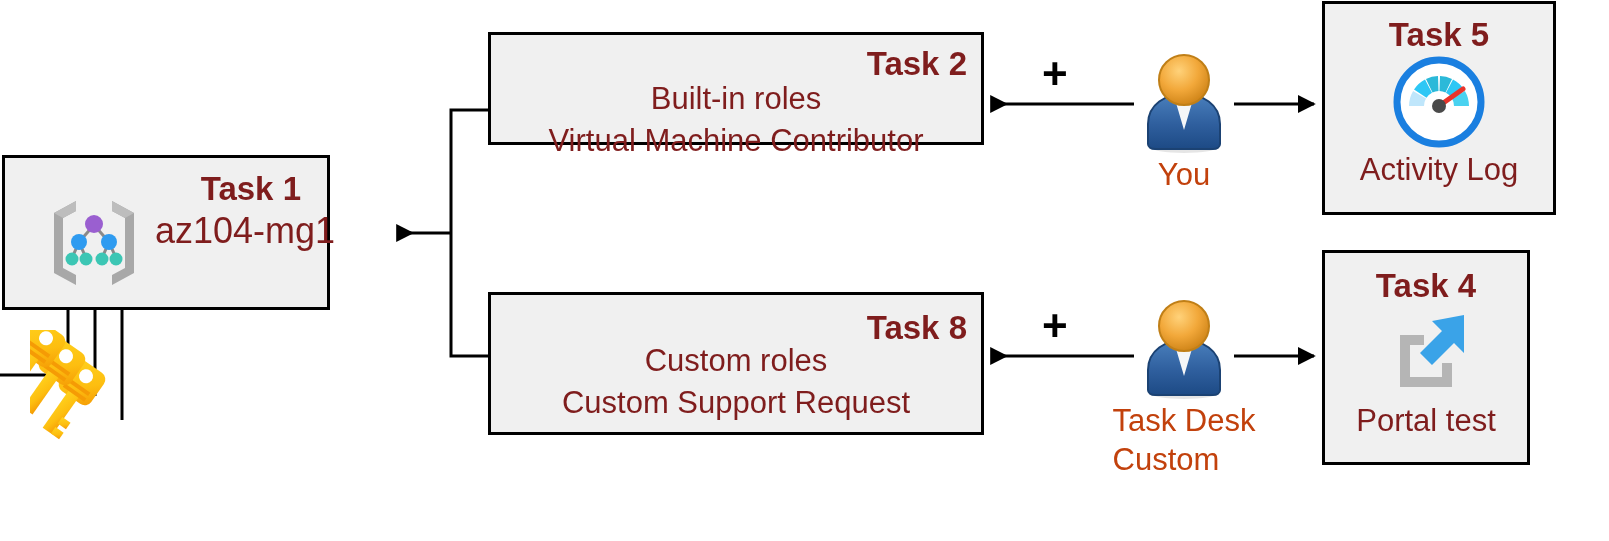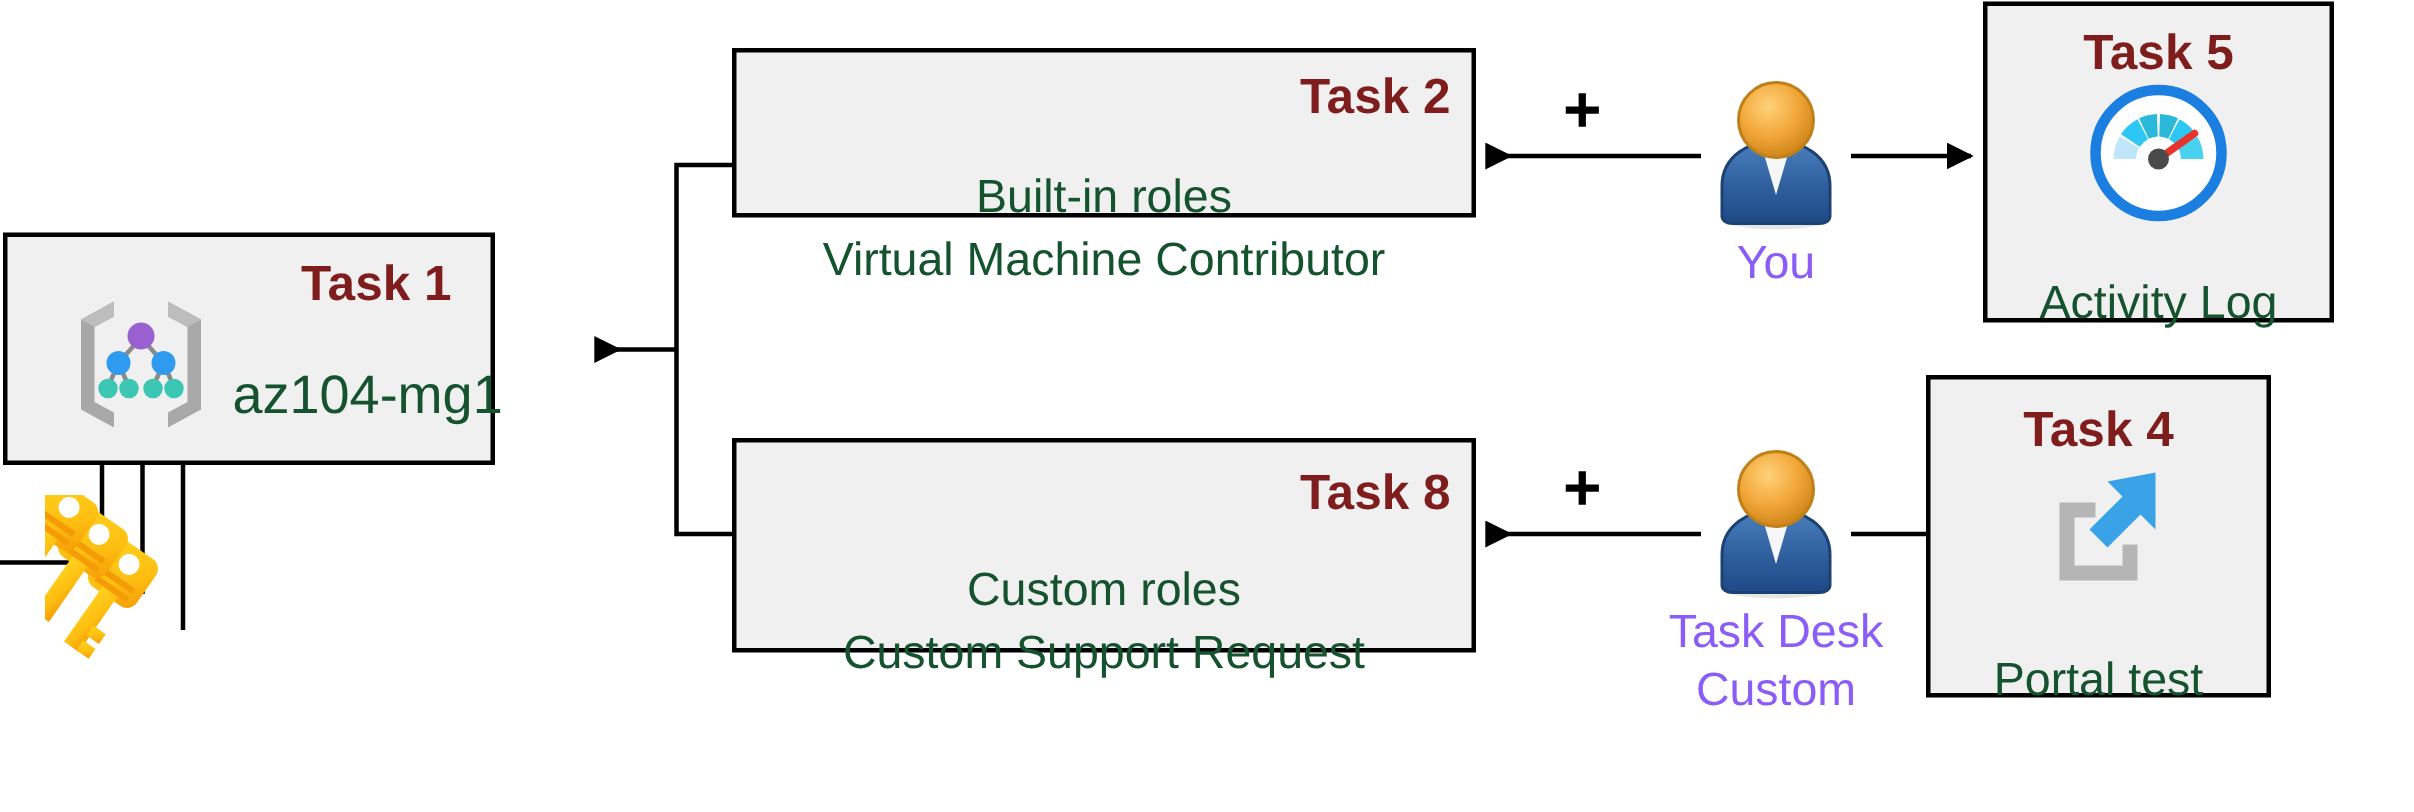--- a/index.html
+++ b/index.html
@@ -28,25 +28,24 @@
   .task-label {
     position: absolute;
     color: #7f1d1d;
     font-weight: bold;
     font-size: 33px;
     letter-spacing: 0px;
     white-space: nowrap;
   }
   .box-text {
     position: absolute;
-    color: #14532d;
+    color: #7f1d1d;
     font-size: 31px;
     white-space: nowrap;
     text-align: center;
-    margin-top: 32px;
   }
 
   
   #task1 { left: 2px; top: 155px; width: 328px; height: 155px; }
   #task1-label { right: 26px; top: 12px; }
   #task1-name { left: 150px; top: 52px; font-size: 36px; }
   #mg-icon { position: absolute; left: 46px; top: 195px; width: 96px; height: 96px; }
 
   
   #task2 { left: 488px; top: 32px; width: 496px; height: 113px; }
@@ -60,35 +59,35 @@
   #task3-line1 { left: 0; right: 0; top: 48px; }
   #task3-line2 { left: 0; right: 0; top: 90px; }
 
   
   #task5 { left: 1322px; top: 1px; width: 234px; height: 214px; }
   #task5-label { left: 0; right: 0; top: 12px; text-align: center; }
   #task5-icon { position: absolute; left: 50%; top: 52px; transform: translateX(-50%); width: 92px; height: 92px; }
   #task5-caption { left: 0; right: 0; top: 148px; font-size: 31px; }
 
   
-  #task4 { left: 1284px; top: 250px; width: 230px; height: 215px; }
+  #task4 { left: 1322px; top: 250px; width: 208px; height: 215px; }
   #task4-label { left: 0; right: 0; top: 14px; text-align: center; }
   #task4-icon { position: absolute; left: 50%; top: 54px; transform: translateX(-50%); width: 92px; height: 92px; }
   #task4-caption { left: 0; right: 0; top: 150px; font-size: 31px; }
 
   
   .person { position: absolute; }
   .person-icon { position: absolute; left: 50%; transform: translateX(-50%); width: 92px; height: 104px; }
   .person-name {
     position: absolute;
     left: 50%;
     transform: translateX(-50%);
-    color: #8b5cf6;
+    color: #c2410c;
     font-size: 31px;
-    text-align: center;
+    text-align: left;
     white-space: nowrap;
     line-height: 1.25;
   }
   #person-you { left: 1134px; top: 52px; width: 100px; }
   #person-you .person-icon { top: 0; }
   #person-you .person-name { top: 104px; }
   #person-help { left: 1134px; top: 298px; width: 100px; }
   #person-help .person-icon { top: 0; }
   #person-help .person-name { top: 104px; }
 

